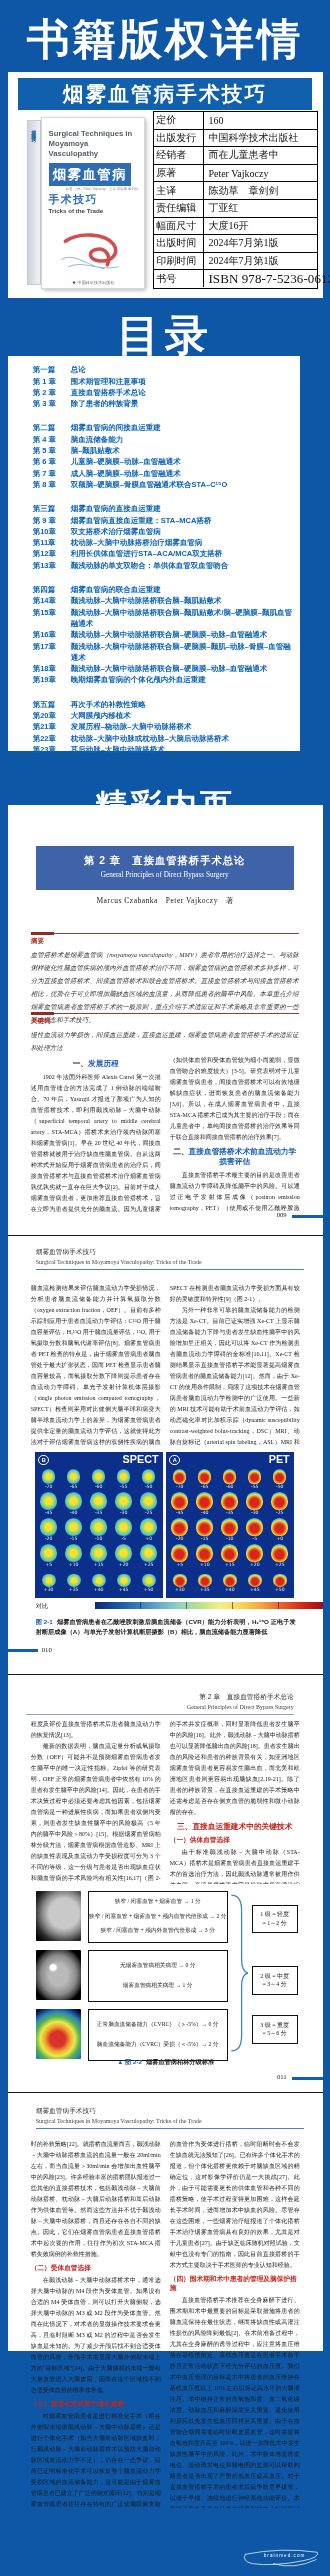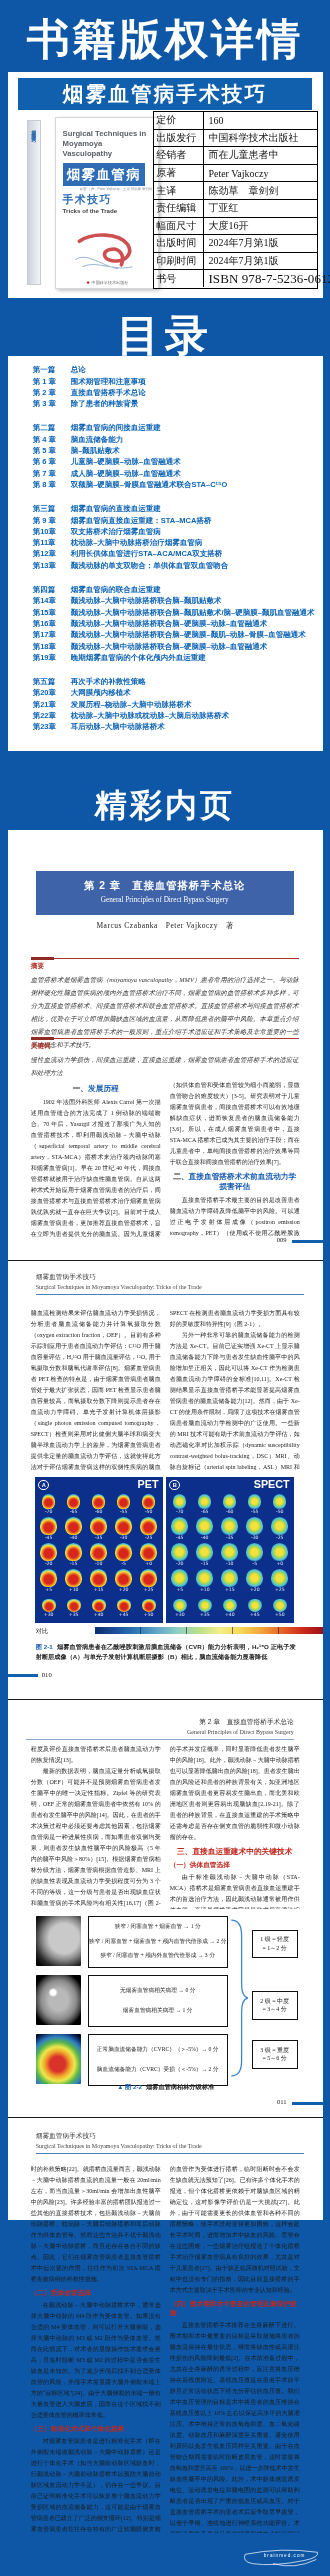--- a/index.html
+++ b/index.html
@@ -8,43 +8,43 @@
   .banner{position:absolute;left:0;width:330px;text-align:center;color:#fff;font-weight:800;letter-spacing:3.1px}
   #main-title{top:11.3px;font-size:43px}
   #toc-title{top:307px;font-size:43px;letter-spacing:5.2px}
   #inner-title{top:784px;font-size:32px}
   
   #card1{position:absolute;left:7.7px;top:72px;width:315px;height:226px;background:#fff}
   .card1-titlebar{position:absolute;left:10.3px;top:5.7px;width:294px;height:32px;background:#1160ae;color:#fff;font-size:20.6px;font-weight:800;text-align:center;line-height:32px;letter-spacing:2.1px}
   .book-wrap{position:absolute;left:7.7px;top:42px;width:134px;height:180px}
   .book-spine{position:absolute;left:11.3px;top:6.2px;width:12.4px;height:163px;background:linear-gradient(90deg,#cdd3da,#f1f3f6);border:0.5px solid #c6cbd2}
   .book-spine span{writing-mode:vertical-rl;font-size:4.6px;font-weight:700;color:#2e6db4;margin:5.2px auto;display:block;letter-spacing:1px}
-  .book-cover{position:absolute;left:40px;top:3.1px;width:102px;height:170px;background:#fff;border:0.5px solid #d5d9de;box-shadow:1.5px 2.1px 4.1px rgba(0,0,0,.3)}
+  .book-cover{position:absolute;left:26px;top:3.1px;width:102px;height:170px;background:#fff;border:0.5px solid #d5d9de;box-shadow:1.5px 2.1px 4.1px rgba(0,0,0,.3)}
   .cov-eng{font-size:7.7px;font-weight:700;color:#5a5f66;line-height:1.25;margin:11.3px 6.2px 3.1px}
   .cov-cn-box{display:inline-block;background:#2e6db4;color:#fff;font-size:13.4px;font-weight:800;letter-spacing:1.5px;padding:2.1px 4.1px;margin:2.1px 6.2px 1px}
   .cov-byline{font-size:3.4px;color:#8a8f96;margin:0 6.2px;text-align:right;line-height:1.5}
   .cov-cn2{color:#2e6db4;font-size:10.8px;font-weight:800;letter-spacing:1.5px;margin:1px 6.2px 0}
   .cov-trade{font-size:6.2px;font-weight:700;color:#444;margin:0.5px 6.2px}
   .cov-art{position:absolute;left:15.5px;bottom:14.4px}
   .cov-pub{position:absolute;bottom:3.6px;width:100%;text-align:center;font-size:4.1px;color:#666}
   .pub-logo{color:#c1272d;font-weight:700;margin-right:1.5px}
   .info-table{position:absolute;left:145px;top:39px;width:163px;height:176px;border:1px solid #000;font-family:"Liberation Serif",serif}
   .info-row{display:flex;height:16.6px;align-items:center;border-top:0.8px solid #000}
   .info-row:first-child{border-top:none}
   .info-label{width:47px;flex:none;border-right:0.8px solid #000;height:100%;display:flex;align-items:center;padding-left:2.6px;font-size:10px;color:#111}
   .info-value{padding-left:4.1px;font-size:10px;color:#111;white-space:nowrap}
   .info-value.small{font-size:13px;letter-spacing:0.1px}
   
-  #card2{position:absolute;left:7.7px;top:356px;width:315px;height:395px;background:#fff;padding:8.3px 0 0 25px;box-sizing:border-box}
+  #card2{position:absolute;left:7.7px;top:356px;width:292px;height:395px;background:#fff;padding:8.3px 0 0 25px;box-sizing:border-box}
   .toc-section{margin-bottom:13px}
   .toc-row{display:flex;font-weight:700;color:#1065b5;font-size:7.5px;line-height:11.3px}
   .toc-label{width:38px;flex:none}
   .toc-text{flex:1;padding-right:5.2px}
   
-  #pages{position:absolute;left:7.7px;top:830px;width:315px;height:1390px;background:#fff}
+  #pages{position:absolute;left:7.7px;top:805px;width:315px;height:1546px;background:#fff}
   .ch-box{position:absolute;left:28px;top:41px;width:258px;height:44px;background:#3f63a8;color:#fff;text-align:center}
   .ch-box .l1{font-size:10.3px;font-weight:700;letter-spacing:1px;margin-top:8.3px}
   .ch-box .l2{font-size:7.2px;font-family:"Liberation Serif",serif;margin-top:3.1px}
   .authors{position:absolute;left:0;top:91px;width:100%;text-align:center;font-family:"Liberation Serif",serif;font-size:7.5px;color:#222;letter-spacing:0.5px}
   .rubric{position:absolute;left:23px;width:268px}
   .rubric .rule{height:1px;background:#a23a32;position:relative}
   .rubric .rule::before{content:"";position:absolute;left:0;top:-1px;width:23px;height:3.1px;background:#8f2b24}
   .rubric .lab{color:#b03028;font-weight:700;font-size:6.7px;margin-top:2.6px}
   #abstract{top:128px}
   #keywords{top:208px}
@@ -338,129 +338,129 @@
     <div class="rh-rule"></div>
   </div>
   <div class="col colL p2col">
       <p class="col-p nc">脑血流检测结果来评估脑血流动力学受损情况，分析患者脑血流储备能力并计算氧摄取分数（oxygen extraction fraction，OEF）。目前有多种示踪剂应用于患者血流动力学评估：C¹⁵O 用于脑血容量评估，H₂¹⁵O 用于脑血流量评估，¹⁵O₂ 用于氧摄取分数和脑氧代谢率评估[8]。烟雾血管病患者 PET 检查的特点是，由于烟雾血管病患者脑血管处于最大扩张状态，因而 PET 检查显示患者脑血容量较高，而氧摄取分数下降则提示患者存在血流动力学障碍。单光子发射计算机体层摄影（single photon emission computed tomography，SPECT）检查则采用对比健侧大脑半球和病变大脑半球血流动力学上的差异，为烟雾血管病患者提供非定量的脑血流动力学评估，这就使得此方法对于评估烟雾血管病这样的双侧性疾病的脑血流动力学有一定局限性。虽然不确定 PET 在评估患者脑血流储备能力上一定优于其他影像学检查手段，但我们的经验表明，H₂¹⁵O PET 相较于</p>
     </div>
   <div class="col colR p2col">
       <p class="col-p nc">SPECT 在检测患者脑血流动力学受损方面具有较好的灵敏度和特异性[9]（图 2-1）。</p>
       <p class="col-p">另外一种非常可靠的脑血流储备能力的检测方法是 Xe-CT。目前已证实增强 Xe-CT 上显示脑血流储备能力下降与患者发生缺血性脑卒中的风险增加呈正相关，因此可以将 Xe-CT 作为检测患者脑血流动力学障碍的金标准[10,11]。Xe-CT 检测结果显示直接血管搭桥手术能显著提高烟雾血管病患者的脑血流储备能力[12]。然而，由于 Xe-CT 的使用条件限制，局限了这项技术在烟雾血管病患者脑血流动力学检测中的广泛使用。一些新的 MRI 技术可能有助于术前血流动力学评估，如动态磁化率对比加权示踪（dynamic susceptibility contrast-weighted bolus-tracking，DSC）MRI、动脉自旋标记（arterial spin labeling，ASL）MRI 和血氧水平依赖（blood oxygen level-dependent，BOLD）MRI。这些检测手段已被证明能够发现哪些脑组织有发生脑缺血的风险，评估患者脑血流动力学</p>
     </div>
   <div id="figure1">
+    <div class="fig-panel spect">
+        <div class="corner">B</div>
+        <div class="pan-label">SPECT</div>
+        <div class="fig-grid">
+          <div class="cell r0">
+            <div class="brain"></div>
+            <div class="slice-label">-70</div>
+          </div>
+          <div class="cell r0">
+            <div class="brain"></div>
+            <div class="slice-label">-65</div>
+          </div>
+          <div class="cell r0">
+            <div class="brain"></div>
+            <div class="slice-label">-60</div>
+          </div>
+          <div class="cell r0">
+            <div class="brain"></div>
+            <div class="slice-label">-55</div>
+          </div>
+          <div class="cell r0">
+            <div class="brain"></div>
+            <div class="slice-label">-50</div>
+          </div>
+          <div class="cell r1">
+            <div class="brain"></div>
+            <div class="slice-label">-45</div>
+          </div>
+          <div class="cell r1">
+            <div class="brain"></div>
+            <div class="slice-label">-40</div>
+          </div>
+          <div class="cell r1">
+            <div class="brain"></div>
+            <div class="slice-label">-35</div>
+          </div>
+          <div class="cell r1">
+            <div class="brain"></div>
+            <div class="slice-label">-30</div>
+          </div>
+          <div class="cell r1">
+            <div class="brain"></div>
+            <div class="slice-label">-25</div>
+          </div>
+          <div class="cell r2">
+            <div class="brain"></div>
+            <div class="slice-label">-20</div>
+          </div>
+          <div class="cell r2">
+            <div class="brain"></div>
+            <div class="slice-label">-15</div>
+          </div>
+          <div class="cell r2">
+            <div class="brain"></div>
+            <div class="slice-label">-10</div>
+          </div>
+          <div class="cell r2">
+            <div class="brain"></div>
+            <div class="slice-label">-5</div>
+          </div>
+          <div class="cell r2">
+            <div class="brain"></div>
+            <div class="slice-label">+0</div>
+          </div>
+          <div class="cell r3">
+            <div class="brain"></div>
+            <div class="slice-label">+5</div>
+          </div>
+          <div class="cell r3">
+            <div class="brain"></div>
+            <div class="slice-label">+10</div>
+          </div>
+          <div class="cell r3">
+            <div class="brain"></div>
+            <div class="slice-label">+15</div>
+          </div>
+          <div class="cell r3">
+            <div class="brain"></div>
+            <div class="slice-label">+20</div>
+          </div>
+          <div class="cell r3">
+            <div class="brain"></div>
+            <div class="slice-label">+25</div>
+          </div>
+          <div class="cell r4">
+            <div class="brain"></div>
+            <div class="slice-label">+30</div>
+          </div>
+          <div class="cell r4">
+            <div class="brain"></div>
+            <div class="slice-label">+35</div>
+          </div>
+          <div class="cell r4">
+            <div class="brain"></div>
+            <div class="slice-label">+40</div>
+          </div>
+          <div class="cell r4">
+            <div class="brain"></div>
+            <div class="slice-label">+45</div>
+          </div>
+          <div class="cell r4">
+            <div class="brain"></div>
+            <div class="slice-label">+50</div>
+          </div>
+        </div>
+      </div>
     <div class="fig-panel pet">
         <div class="corner">A</div>
         <div class="pan-label">PET</div>
-        <div class="fig-grid">
-          <div class="cell r0">
-            <div class="brain"></div>
-            <div class="slice-label">-70</div>
-          </div>
-          <div class="cell r0">
-            <div class="brain"></div>
-            <div class="slice-label">-65</div>
-          </div>
-          <div class="cell r0">
-            <div class="brain"></div>
-            <div class="slice-label">-60</div>
-          </div>
-          <div class="cell r0">
-            <div class="brain"></div>
-            <div class="slice-label">-55</div>
-          </div>
-          <div class="cell r0">
-            <div class="brain"></div>
-            <div class="slice-label">-50</div>
-          </div>
-          <div class="cell r1">
-            <div class="brain"></div>
-            <div class="slice-label">-45</div>
-          </div>
-          <div class="cell r1">
-            <div class="brain"></div>
-            <div class="slice-label">-40</div>
-          </div>
-          <div class="cell r1">
-            <div class="brain"></div>
-            <div class="slice-label">-35</div>
-          </div>
-          <div class="cell r1">
-            <div class="brain"></div>
-            <div class="slice-label">-30</div>
-          </div>
-          <div class="cell r1">
-            <div class="brain"></div>
-            <div class="slice-label">-25</div>
-          </div>
-          <div class="cell r2">
-            <div class="brain"></div>
-            <div class="slice-label">-20</div>
-          </div>
-          <div class="cell r2">
-            <div class="brain"></div>
-            <div class="slice-label">-15</div>
-          </div>
-          <div class="cell r2">
-            <div class="brain"></div>
-            <div class="slice-label">-10</div>
-          </div>
-          <div class="cell r2">
-            <div class="brain"></div>
-            <div class="slice-label">-5</div>
-          </div>
-          <div class="cell r2">
-            <div class="brain"></div>
-            <div class="slice-label">+0</div>
-          </div>
-          <div class="cell r3">
-            <div class="brain"></div>
-            <div class="slice-label">+5</div>
-          </div>
-          <div class="cell r3">
-            <div class="brain"></div>
-            <div class="slice-label">+10</div>
-          </div>
-          <div class="cell r3">
-            <div class="brain"></div>
-            <div class="slice-label">+15</div>
-          </div>
-          <div class="cell r3">
-            <div class="brain"></div>
-            <div class="slice-label">+20</div>
-          </div>
-          <div class="cell r3">
-            <div class="brain"></div>
-            <div class="slice-label">+25</div>
-          </div>
-          <div class="cell r4">
-            <div class="brain"></div>
-            <div class="slice-label">+30</div>
-          </div>
-          <div class="cell r4">
-            <div class="brain"></div>
-            <div class="slice-label">+35</div>
-          </div>
-          <div class="cell r4">
-            <div class="brain"></div>
-            <div class="slice-label">+40</div>
-          </div>
-          <div class="cell r4">
-            <div class="brain"></div>
-            <div class="slice-label">+45</div>
-          </div>
-          <div class="cell r4">
-            <div class="brain"></div>
-            <div class="slice-label">+50</div>
-          </div>
-        </div>
-      </div>
-    <div class="fig-panel spect">
-        <div class="corner">B</div>
-        <div class="pan-label">SPECT</div>
         <div class="fig-grid">
           <div class="cell r0">
             <div class="brain"></div>
             <div class="slice-label">-70</div>
           </div>
           <div class="cell r0">
             <div class="brain"></div>
             <div class="slice-label">-65</div>
           </div>
           <div class="cell r0">

